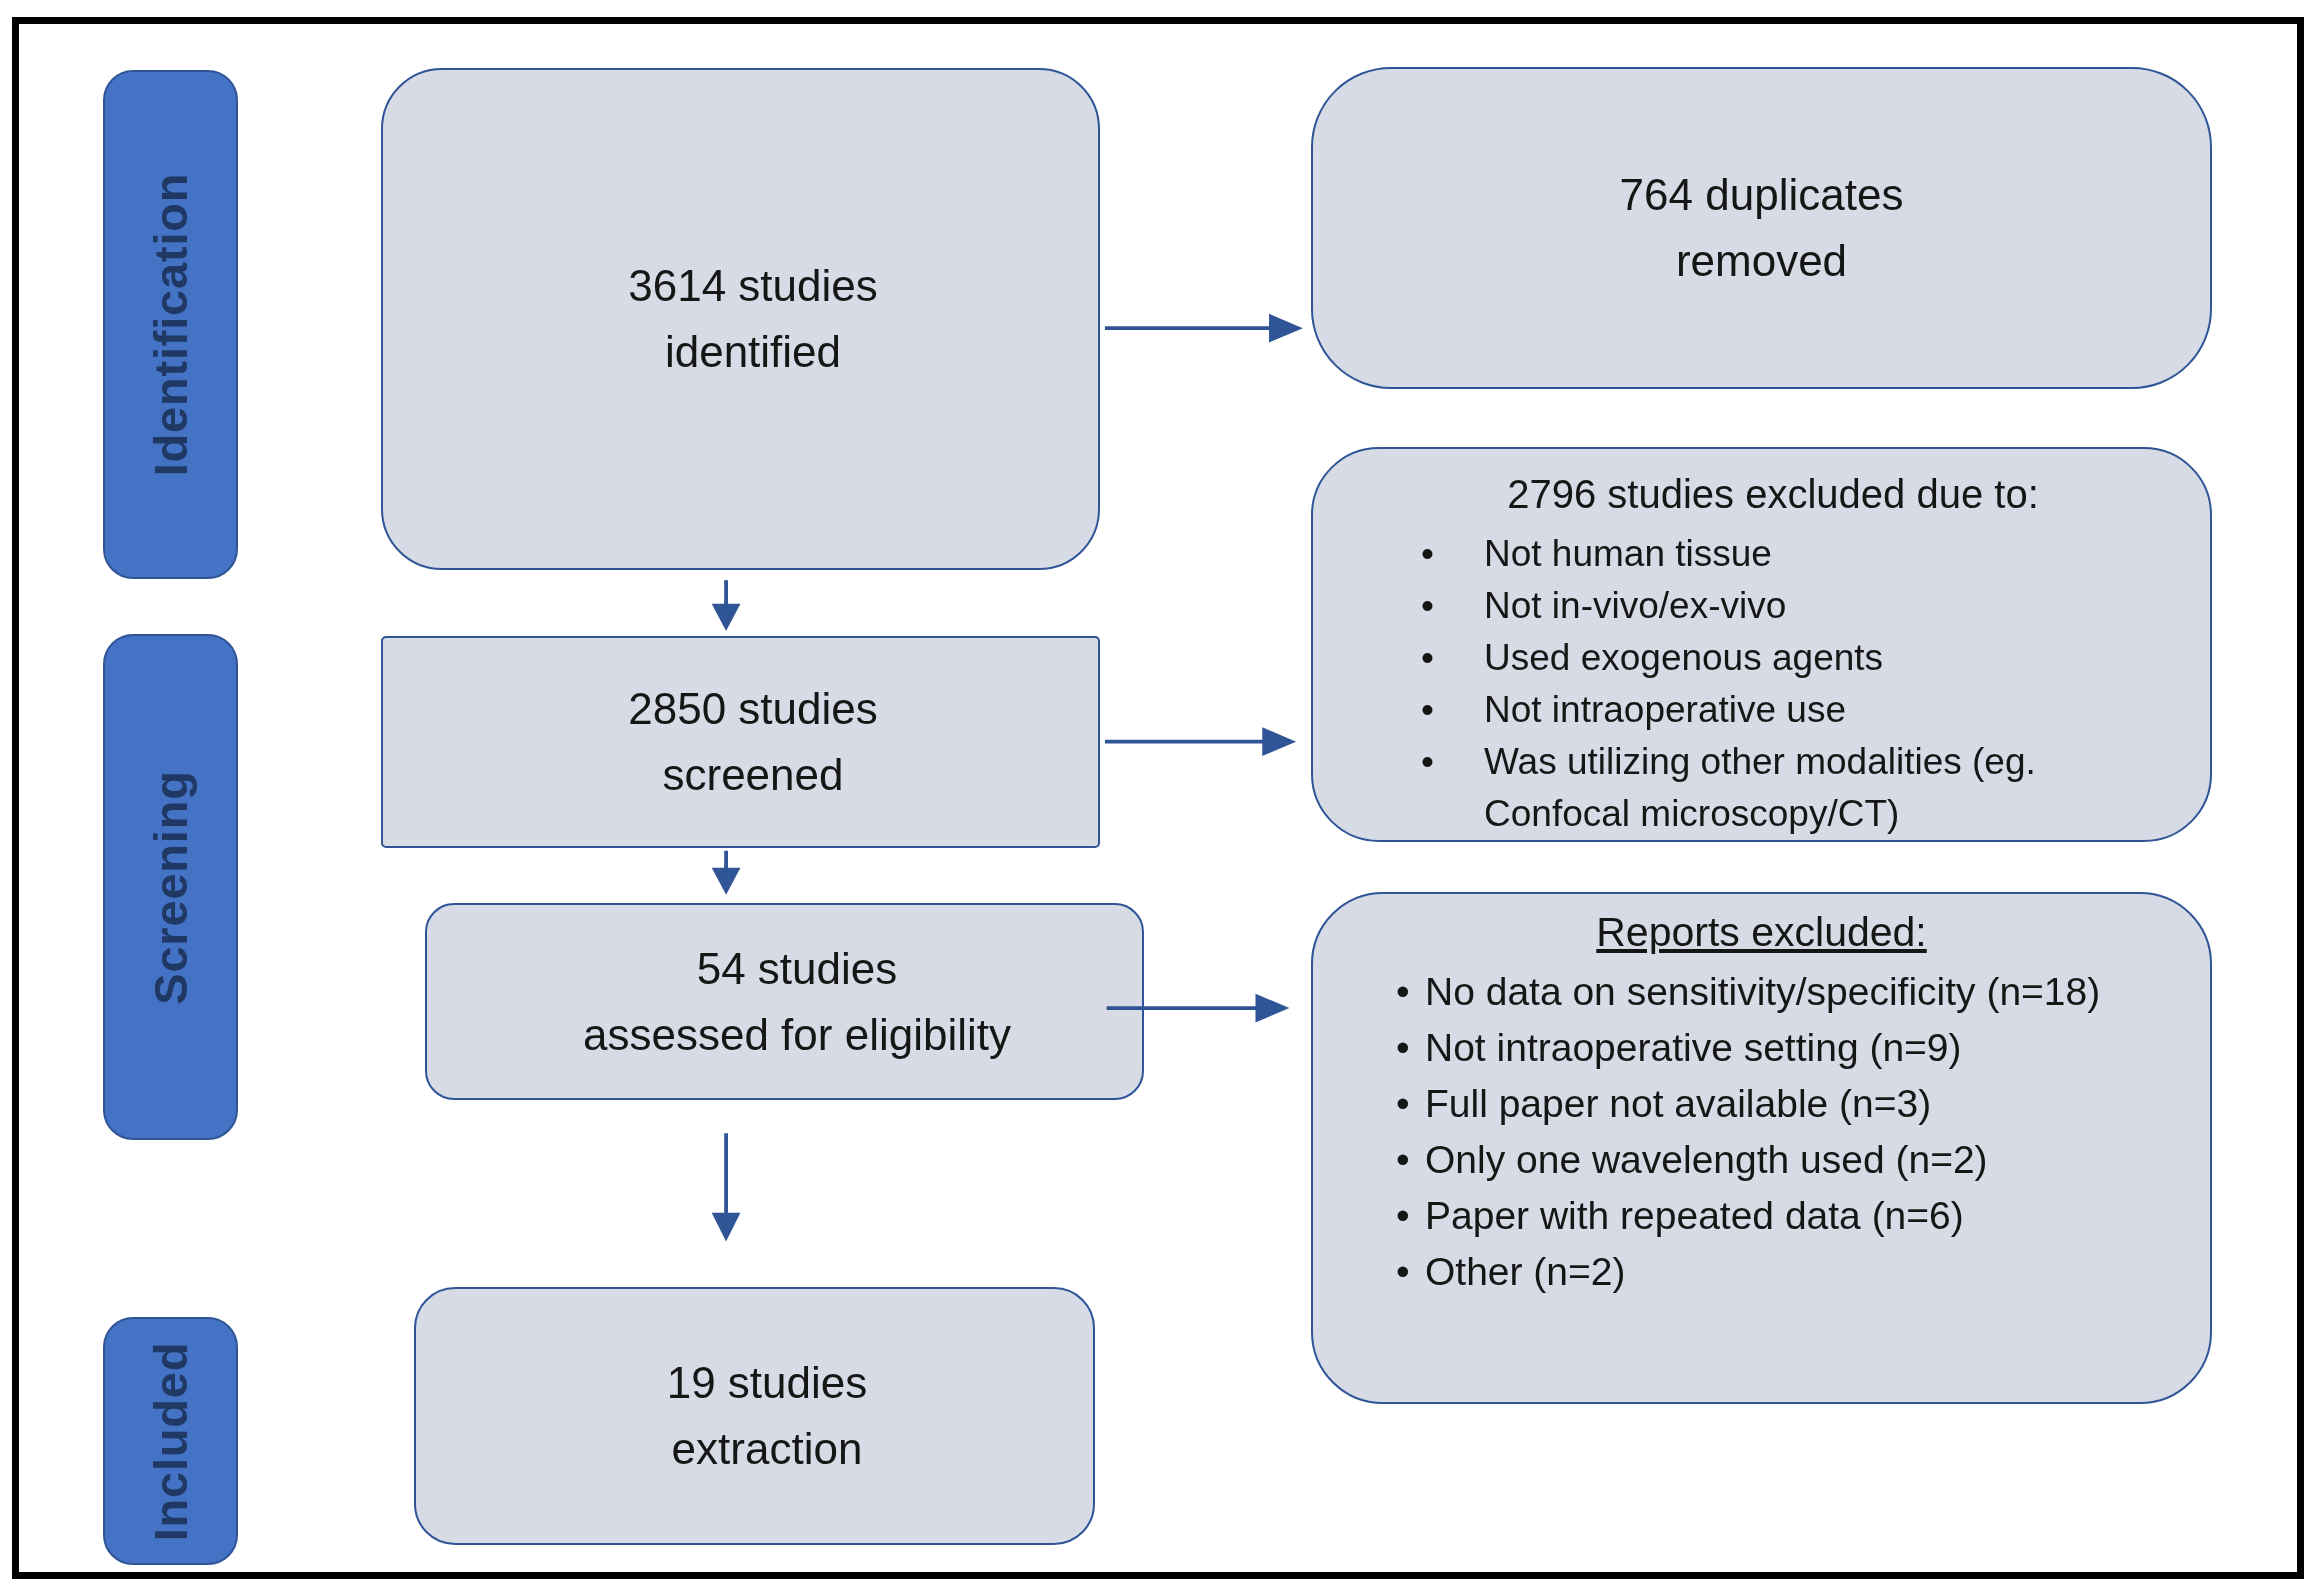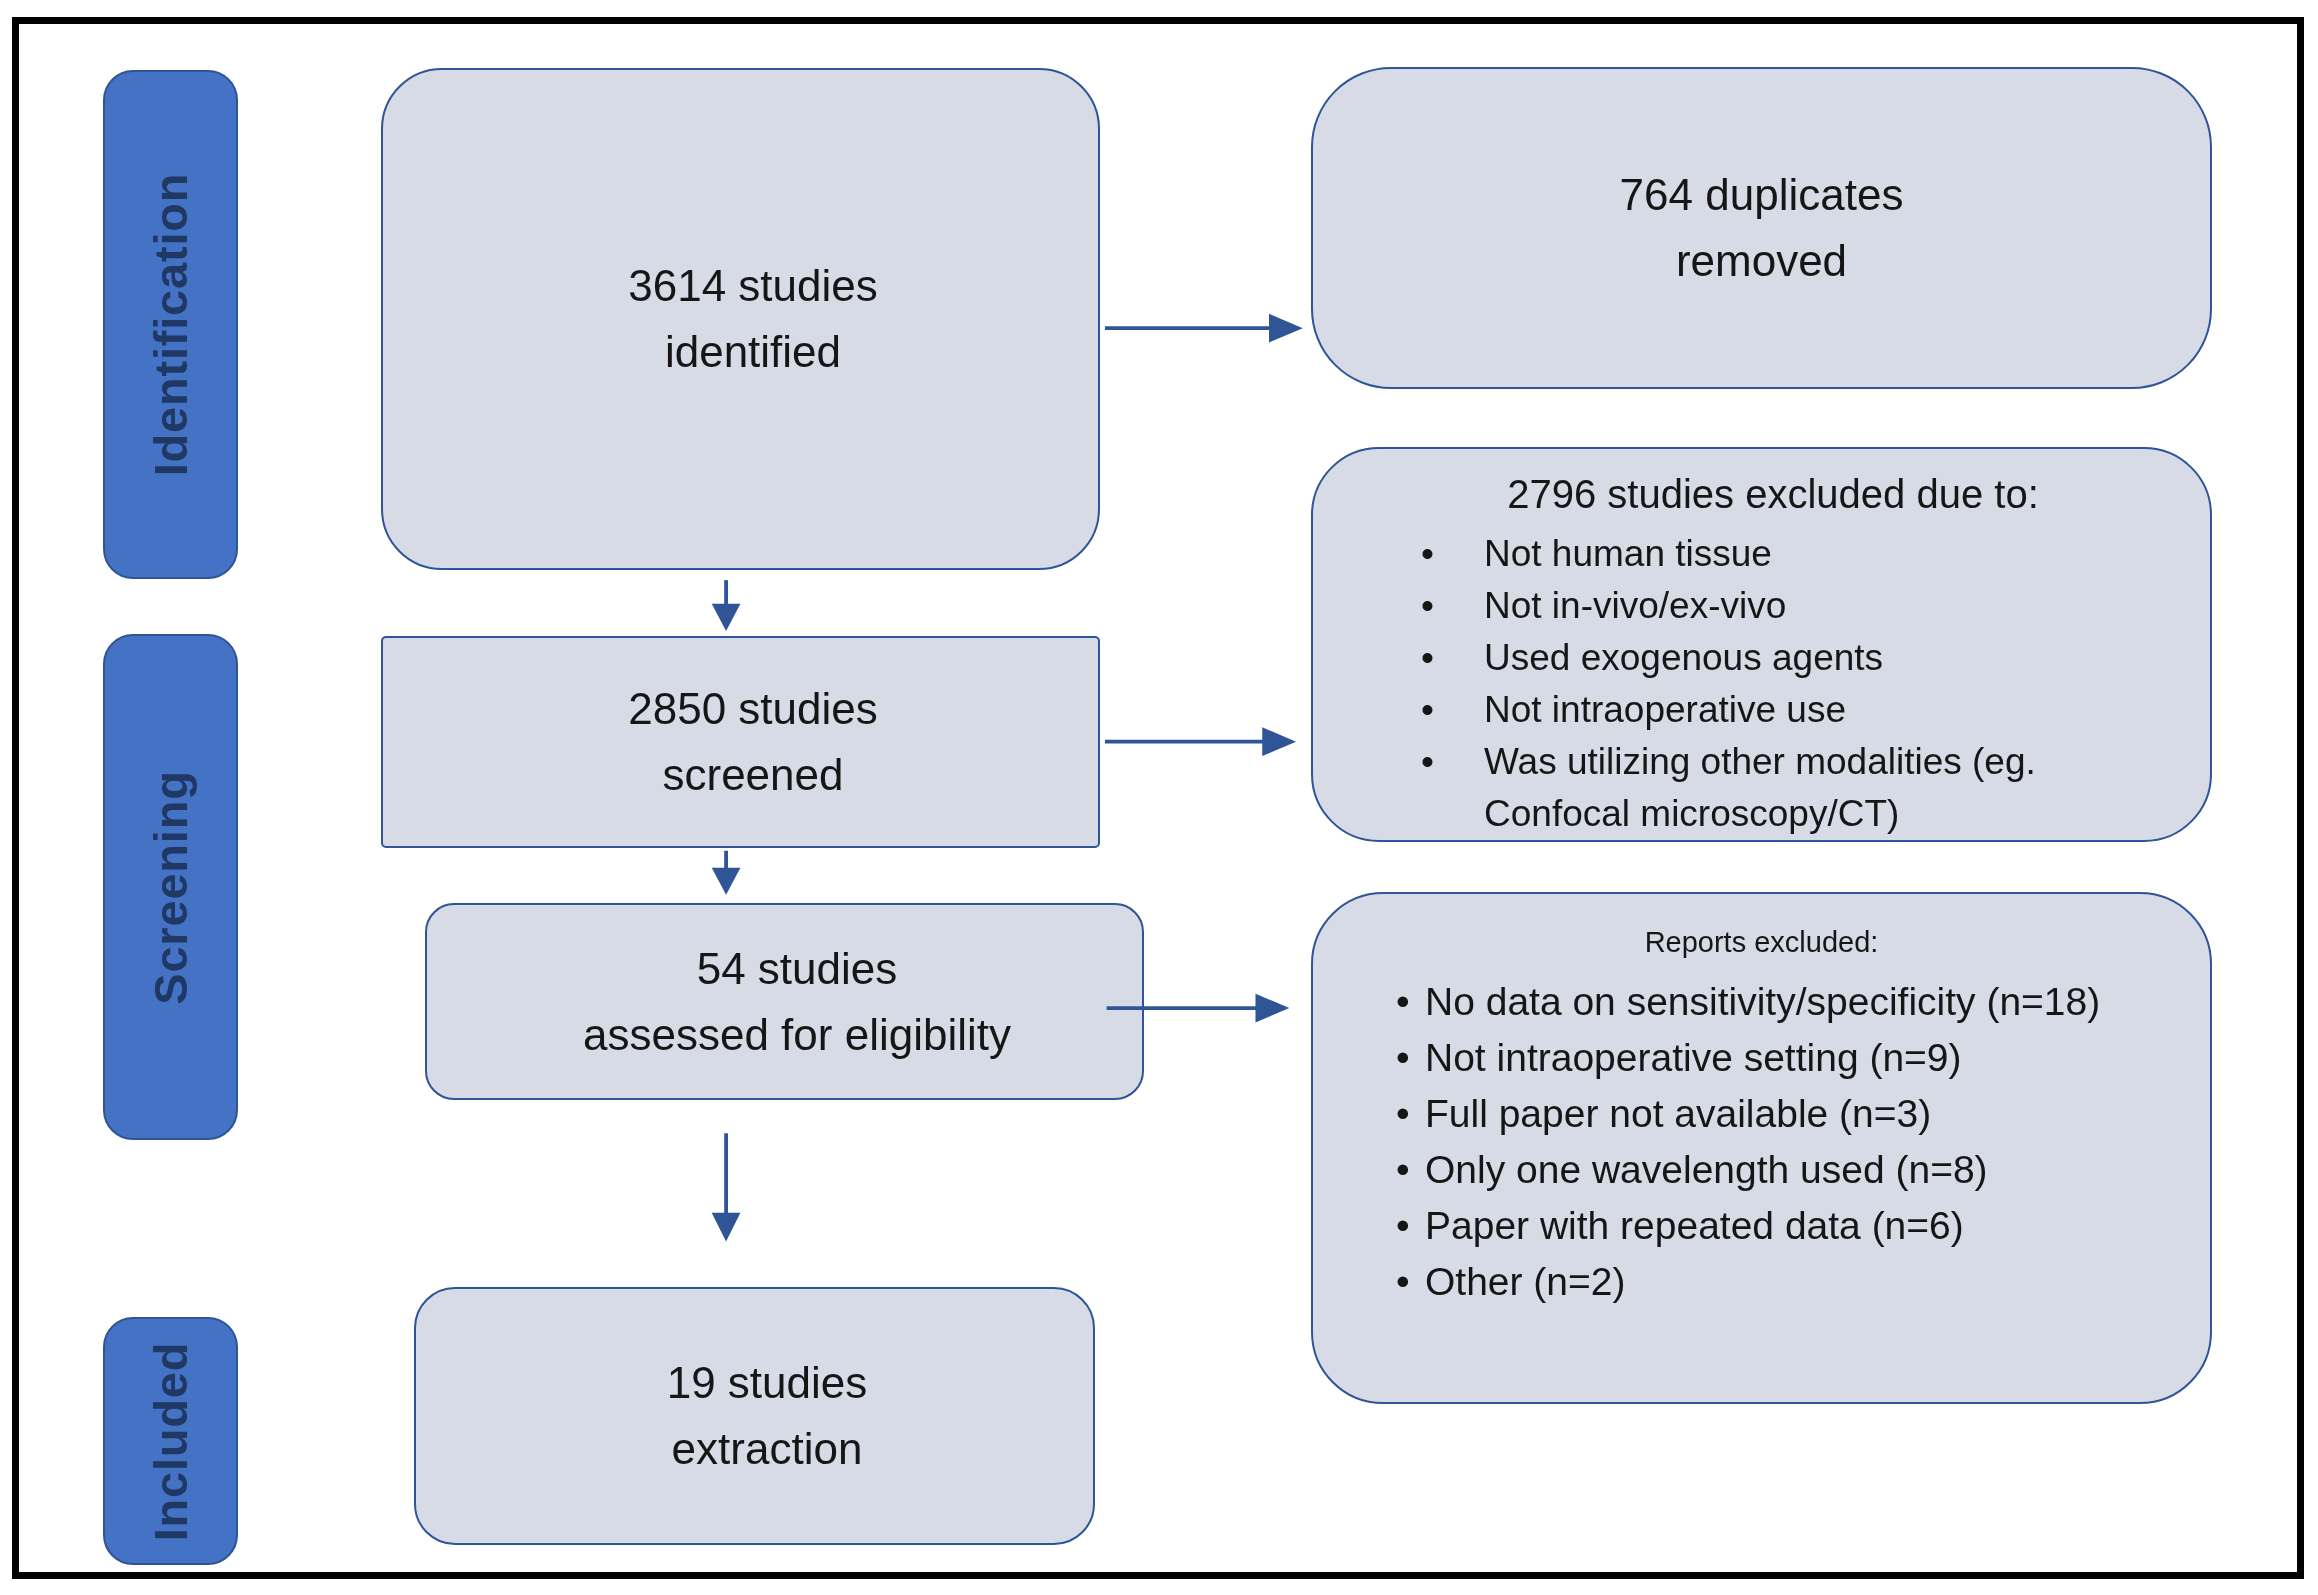--- a/index.html
+++ b/index.html
@@ -71,21 +71,21 @@
     text-align:center;font-size:44px;line-height:66px;
   }
   #box-excluded-screening{top:447px;height:395px;border-radius:68px;padding-left:23px;}
   #box-excluded-reports{top:892px;height:512px;border-radius:72px;}
 
   .side-heading{
     text-align:center;
     margin:22px 42px 10px 42px;
   }
   #box-excluded-screening .side-heading{font-size:40px;line-height:47px;}
-  #box-excluded-reports .side-heading{font-size:29px;line-height:49px;margin-top:24px;margin-bottom:6.8px;}
+  #box-excluded-reports .side-heading{font-size:41px;line-height:49px;margin-top:14px;margin-bottom:6.8px;text-decoration:underline;}
 
   .bullet-list{display:block;}
   #box-excluded-screening .bullet-list{padding:0 41px 0 85px;font-size:37px;line-height:52px;}
   #box-excluded-reports .bullet-list{padding:0 37px 0 83px;font-size:39px;line-height:56px;}
   .bullet-row{display:flex;align-items:flex-start;}
   .bullet-dot{flex:0 0 auto;}
   #box-excluded-screening .bullet-dot{width:63px;}
   #box-excluded-reports .bullet-dot{width:29px;}
   .bullet-text{flex:1 1 auto;}
 
@@ -172,21 +172,21 @@
         <div class="bullet-row">
           <span class="bullet-dot">•</span>
           <span class="bullet-text">Not intraoperative setting (n=9)</span>
         </div>
         <div class="bullet-row">
           <span class="bullet-dot">•</span>
           <span class="bullet-text">Full paper not available (n=3)</span>
         </div>
         <div class="bullet-row">
           <span class="bullet-dot">•</span>
-          <span class="bullet-text">Only one wavelength used (n=8)</span>
+          <span class="bullet-text">Only one wavelength used (n=2)</span>
         </div>
         <div class="bullet-row">
           <span class="bullet-dot">•</span>
           <span class="bullet-text">Paper with repeated data (n=6)</span>
         </div>
         <div class="bullet-row">
           <span class="bullet-dot">•</span>
           <span class="bullet-text">Other (n=2)</span>
         </div>
       </div>

